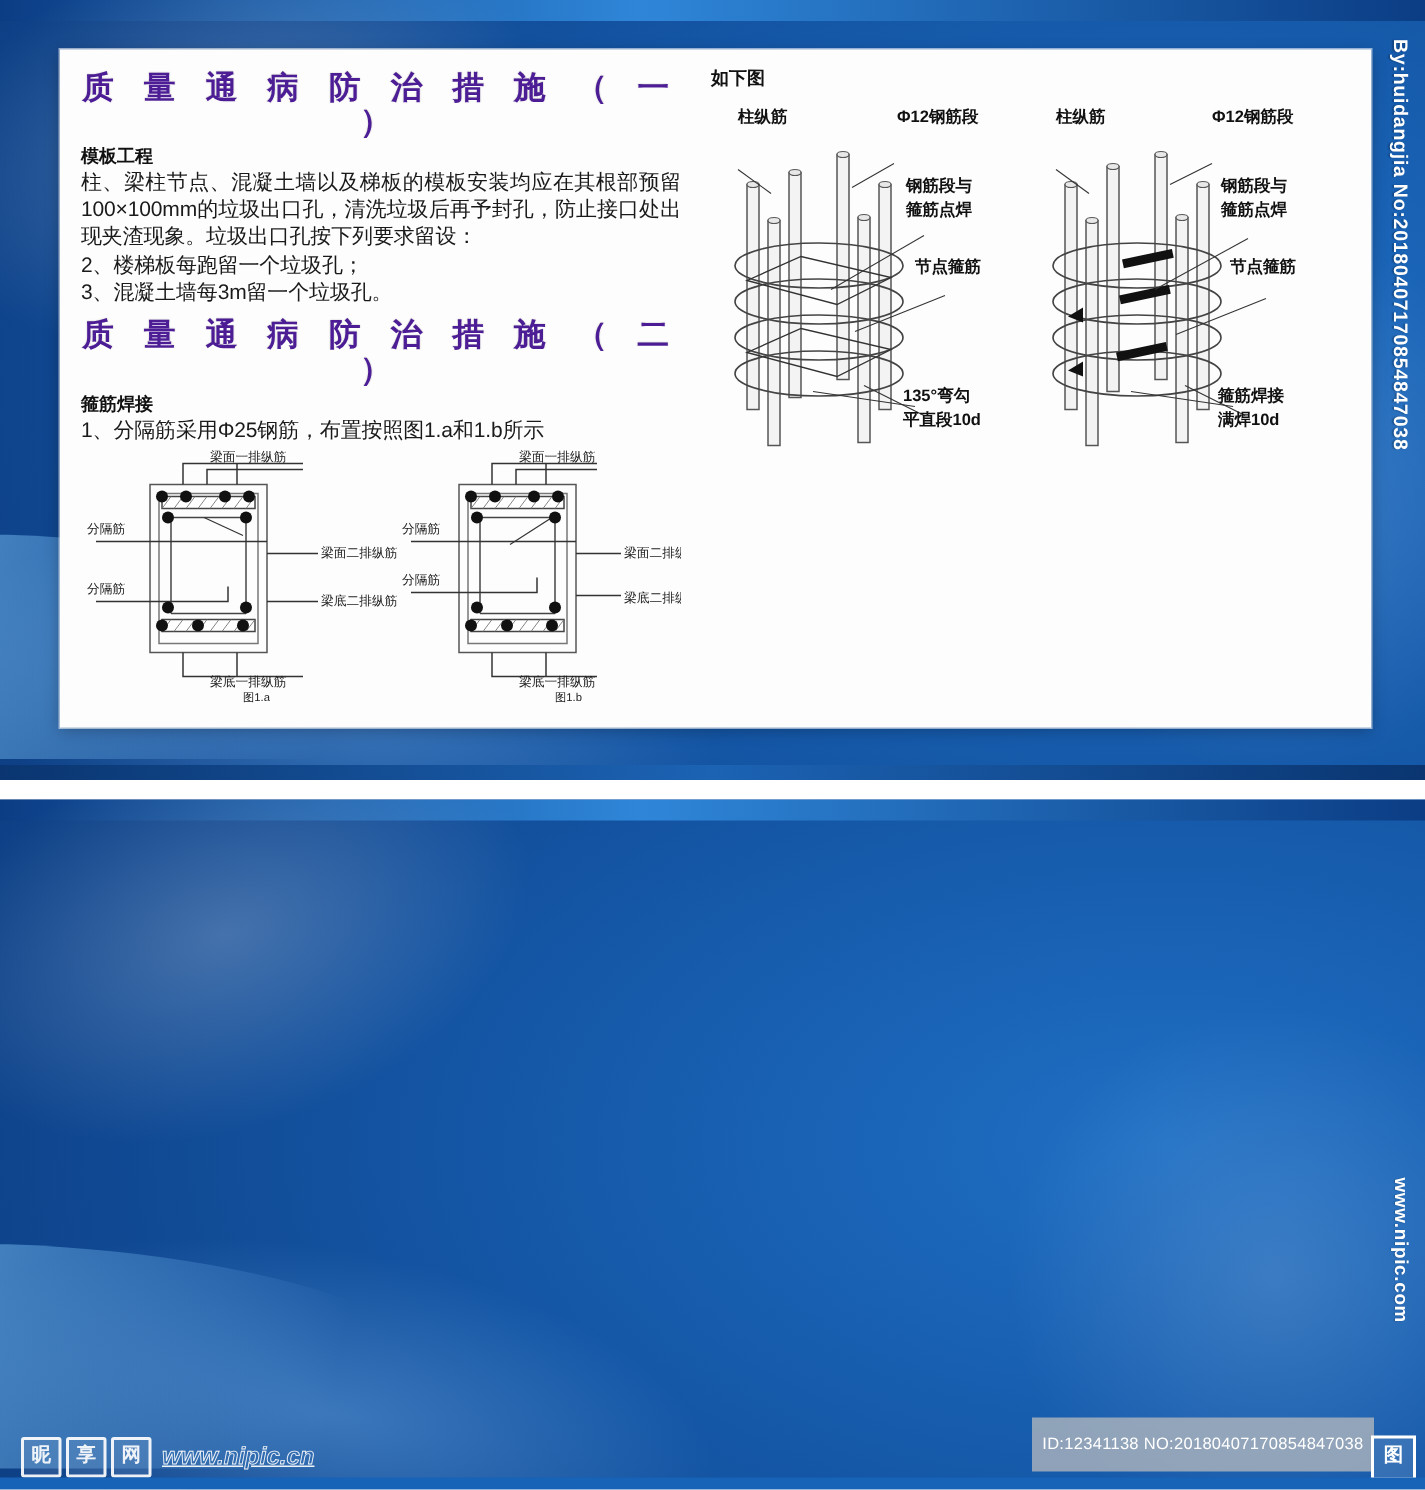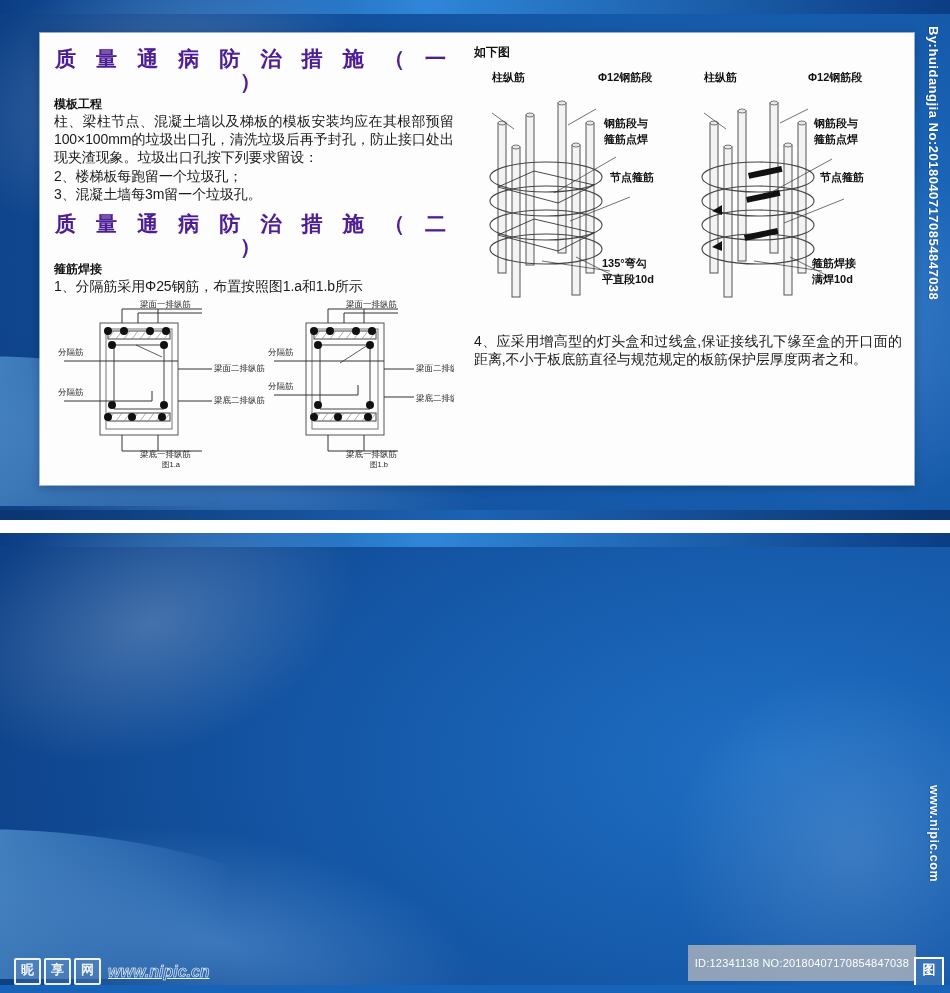--- a/index.html
+++ b/index.html
@@ -312,21 +312,20 @@
               <text x="230" y="20" font-size="11">柱纵筋</text>
               <text x="334" y="20" font-size="11">Φ12钢筋段</text>
               <text x="340" y="66" font-size="11">钢筋段与</text>
               <text x="340" y="82" font-size="11">箍筋点焊</text>
               <text x="346" y="120" font-size="11">节点箍筋</text>
               <text x="338" y="206" font-size="11">箍筋焊接</text>
               <text x="338" y="222" font-size="11">满焊10d</text>
             </g>
           </svg>
 
-          <div class="para">4、应采用增高型的灯头盒和过线盒,保证接线孔下缘至盒的开口面的距离,不小于板底筋直径与规范规定的板筋保护层厚度两者之和。</div>
         </div>
 
       </div>
     </div>
   </div>
 
   <div class="poster p2">
     <div class="streak d"></div>
     <div class="streak a"></div>
     <div class="streak c"></div>

